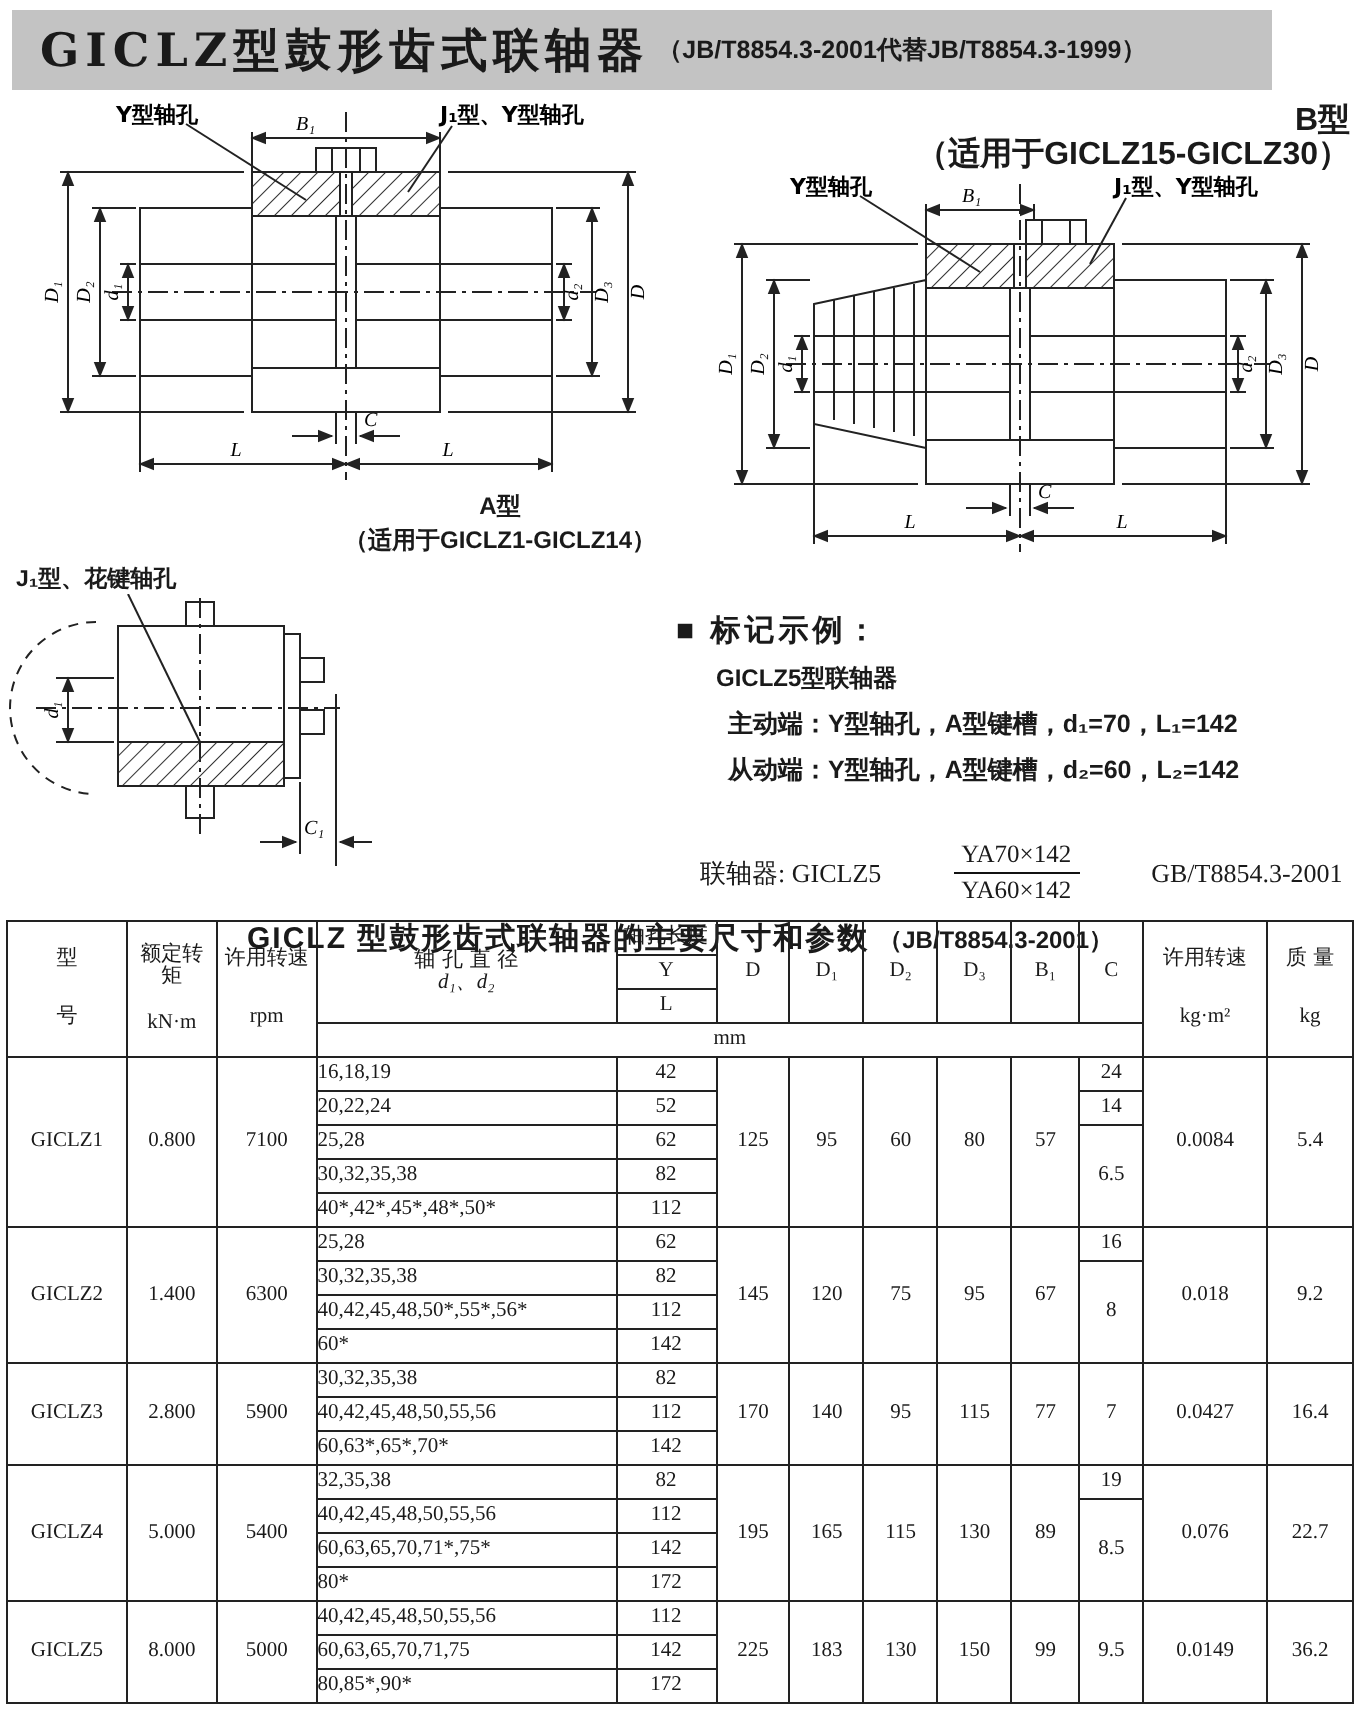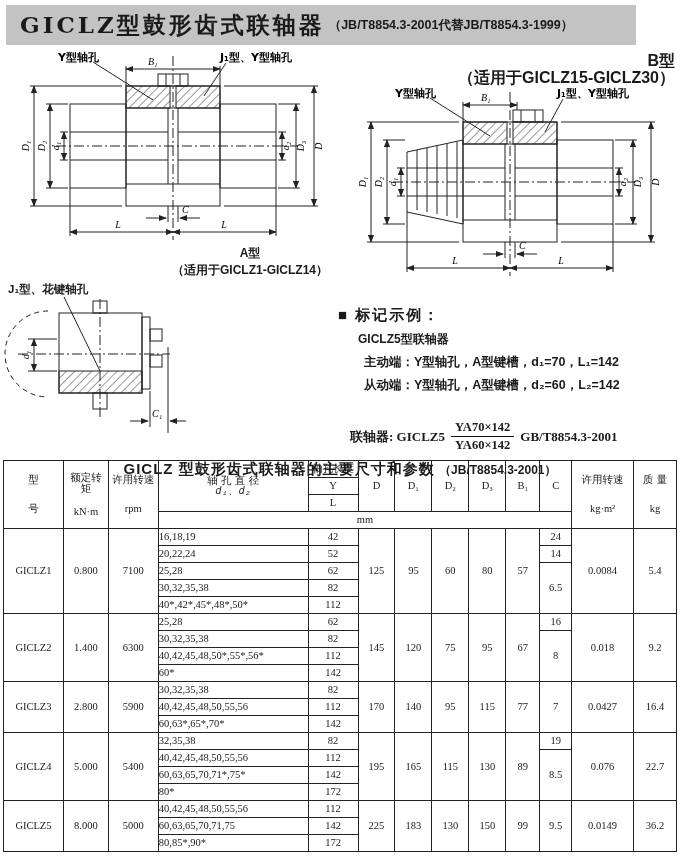--- a/index.html
+++ b/index.html
@@ -17,21 +17,21 @@
   .caption-b{width:330px;text-align:right;font-size:16px;font-weight:bold;line-height:17px;}
   .draw-a{position:absolute;left:8px;top:50px;}
   .col-b{position:absolute;left:345px;top:52px;width:330px;}
   .draw-j{position:absolute;left:4px;top:282px;width:215px;}
   .j-label{font-size:11.5px;font-weight:bold;margin-left:4px;}
   .marking{position:absolute;left:338px;top:306px;width:340px;font-size:13px;}
   .marking .head{font-weight:bold;font-size:15px;letter-spacing:2px;}
   .marking .ln{margin-top:6px;margin-left:26px;font-weight:bold;font-size:12.5px;}
   .marking .ln.first{margin-left:20px;font-size:12px;}
   .marking .result{margin-top:12px;margin-left:12px;display:flex;align-items:center;
-                   font-family:"Liberation Serif",serif;font-weight:bold;font-size:13px;}
+                   font-family:"Liberation Serif",serif;font-weight:normal;font-size:13px;gap:30px;}
   .frac{display:inline-block;text-align:center;margin:14px 6px;font-size:12.5px;}
   .frac .top{border-bottom:1.5px solid #111;padding:0 4px 1px;}
   .frac .bot{padding:1px 4px 0;}
   .table-title{position:absolute;left:0;top:460px;width:680px;text-align:center;}
   .table-title .t1{font-size:15px;font-weight:bold;letter-spacing:1px;}
   .table-title .t2{font-size:12px;font-weight:bold;}
   .spec{position:absolute;left:3px;top:460px;width:674px;border-collapse:collapse;
         font-family:"Liberation Serif",serif;font-size:10.5px;}
   .spec th,.spec td{border:1px solid #222;padding:0 2px;height:16px;line-height:1.05;}
   .spec th{font-weight:normal;}
@@ -318,21 +318,21 @@
             </div>
         </th>
         <th rowspan="4" class="hd-cjk">
           <div class="hdr-stack">
               <span>许用转速</span>
               <span style="font-family:'Liberation Serif',serif">rpm</span>
             </div>
         </th>
         <th rowspan="3" class="hd-cjk">
           <div><span>轴 孔 直 径</span></div>
-          <div style="font-family:Liberation Mono, monospace;font-style:italic">d₁、d₂</div>
+          <div style="font-family:Liberation Serif, serif;font-style:italic">d₁、d₂</div>
         </th>
         <th class="hd-cjk">轴孔长度</th>
         <th rowspan="3">D</th>
         <th rowspan="3">D₁</th>
         <th rowspan="3">D₂</th>
         <th rowspan="3">D₃</th>
         <th rowspan="3">B₁</th>
         <th rowspan="3">C</th>
         <th rowspan="4" class="hd-cjk">
           <div class="hdr-stack">

